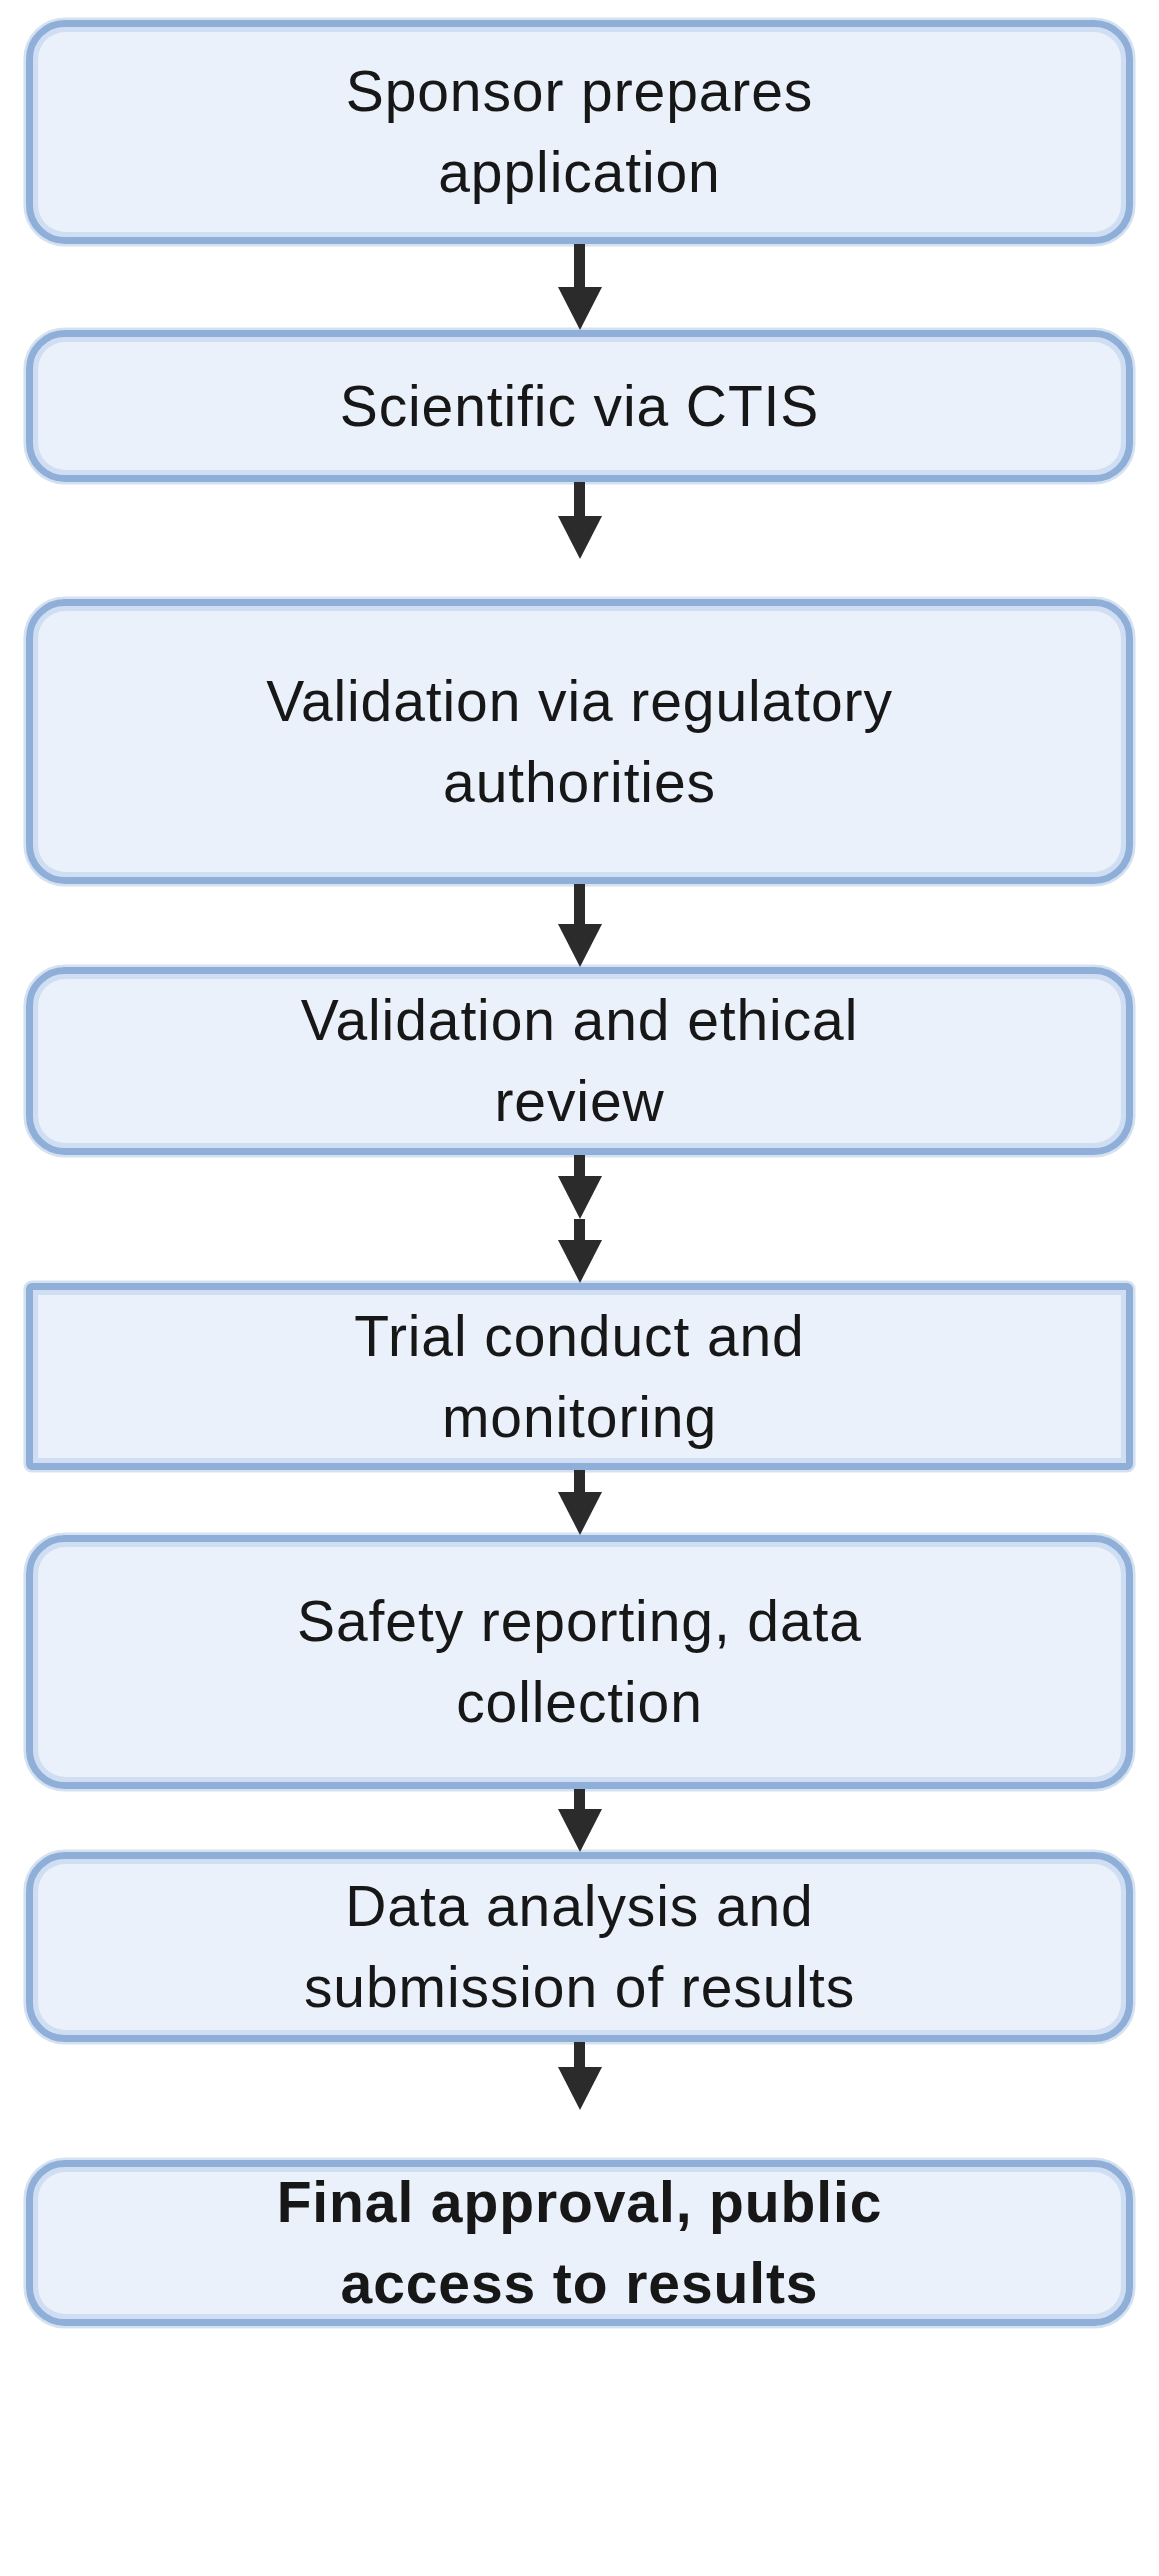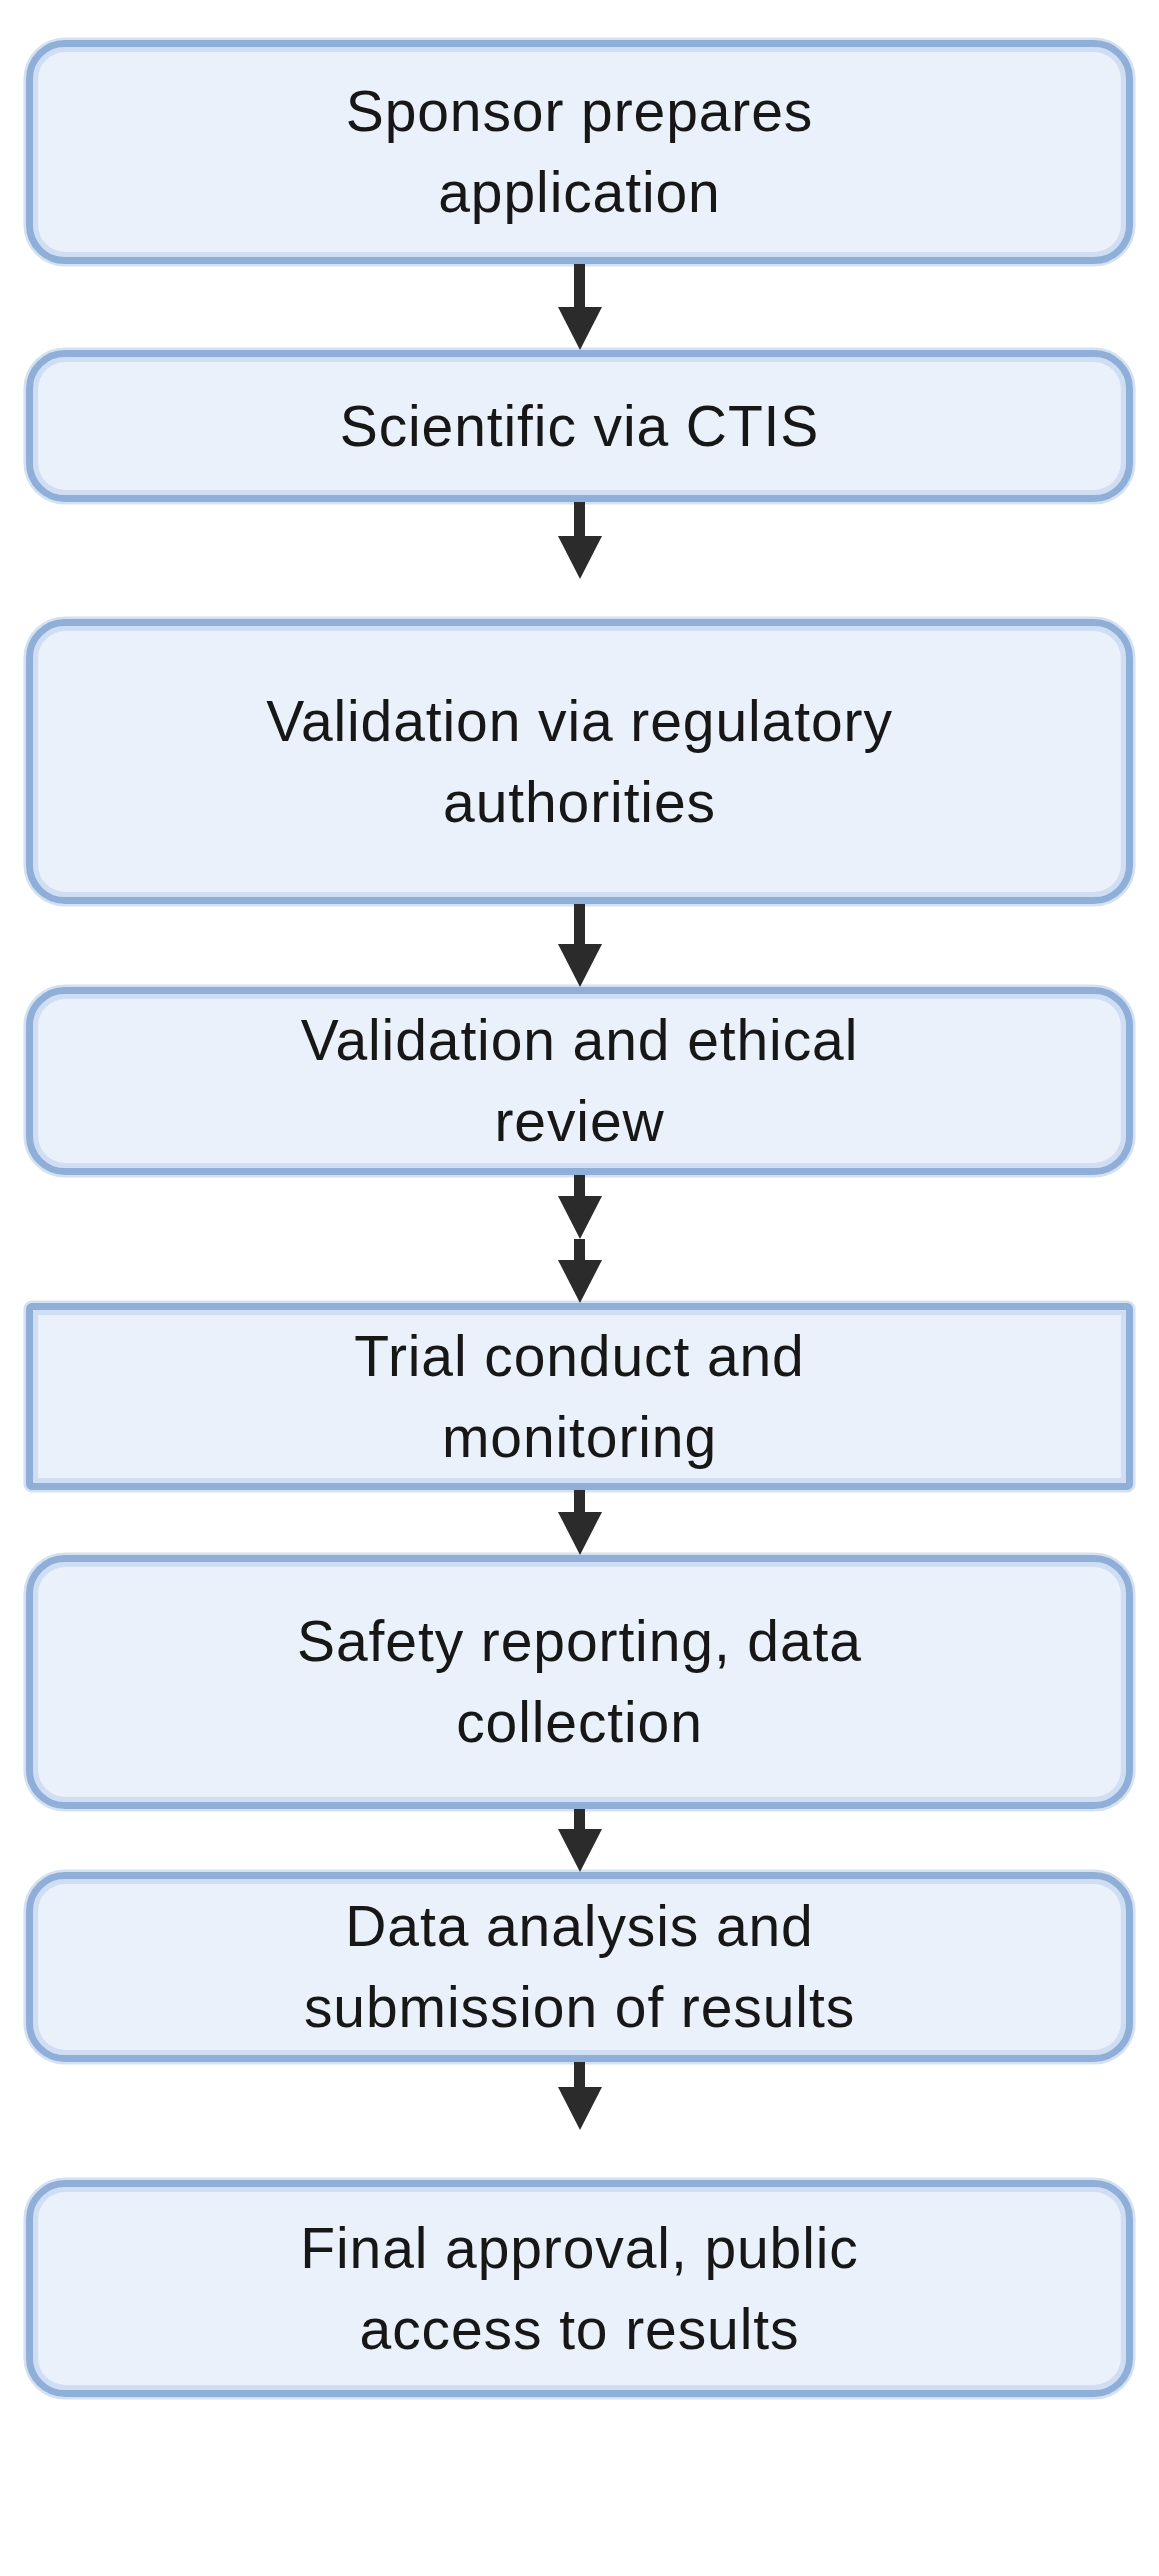--- a/index.html
+++ b/index.html
@@ -14,21 +14,21 @@
   * { margin: 0; padding: 0; box-sizing: border-box; }
   body {
     background: var(--background);
     font-family: "Liberation Sans", sans-serif;
   }
   .canvas {
     position: relative;
     width: 1159px;
     height: 2576px;
     background: var(--background);
-    padding-top: 40px;
+    padding-top: 20px;
     overflow: hidden;
   }
   .node {
     width: 1107px;
     margin: 0 auto;
     background: var(--box-fill);
     border: 7.7px solid var(--box-border);
     border-radius: 39px;
     box-shadow: inset 0 0 0 5.1px var(--box-inner-highlight),
                 0 0 0 2.6px var(--box-outer-halo);
@@ -44,21 +44,21 @@
   .label { white-space: pre-line; }
 
   .n1 { height: 224px; }
   .n2 { height: 152px; }
   .n3 { height: 285px; margin-top: 40px; }
   .n4 { height: 188px; }
   .n5 { height: 253px; }
   .n6 { height: 187px; border-radius: 6px; }
   .n7 { height: 254px; }
   .n8 { height: 190px; }
-  .n9 { height: 217px; }
+  .n9 { height: 166px; font-weight: bold; }
 
   .arrow-gap {
     display: flex;
     flex-direction: column;
     align-items: center;
     justify-content: flex-start;
   }
   .g1 { height: 86px; }
   .g2 { height: 77px; }
   .g3 { height: 83px; }

